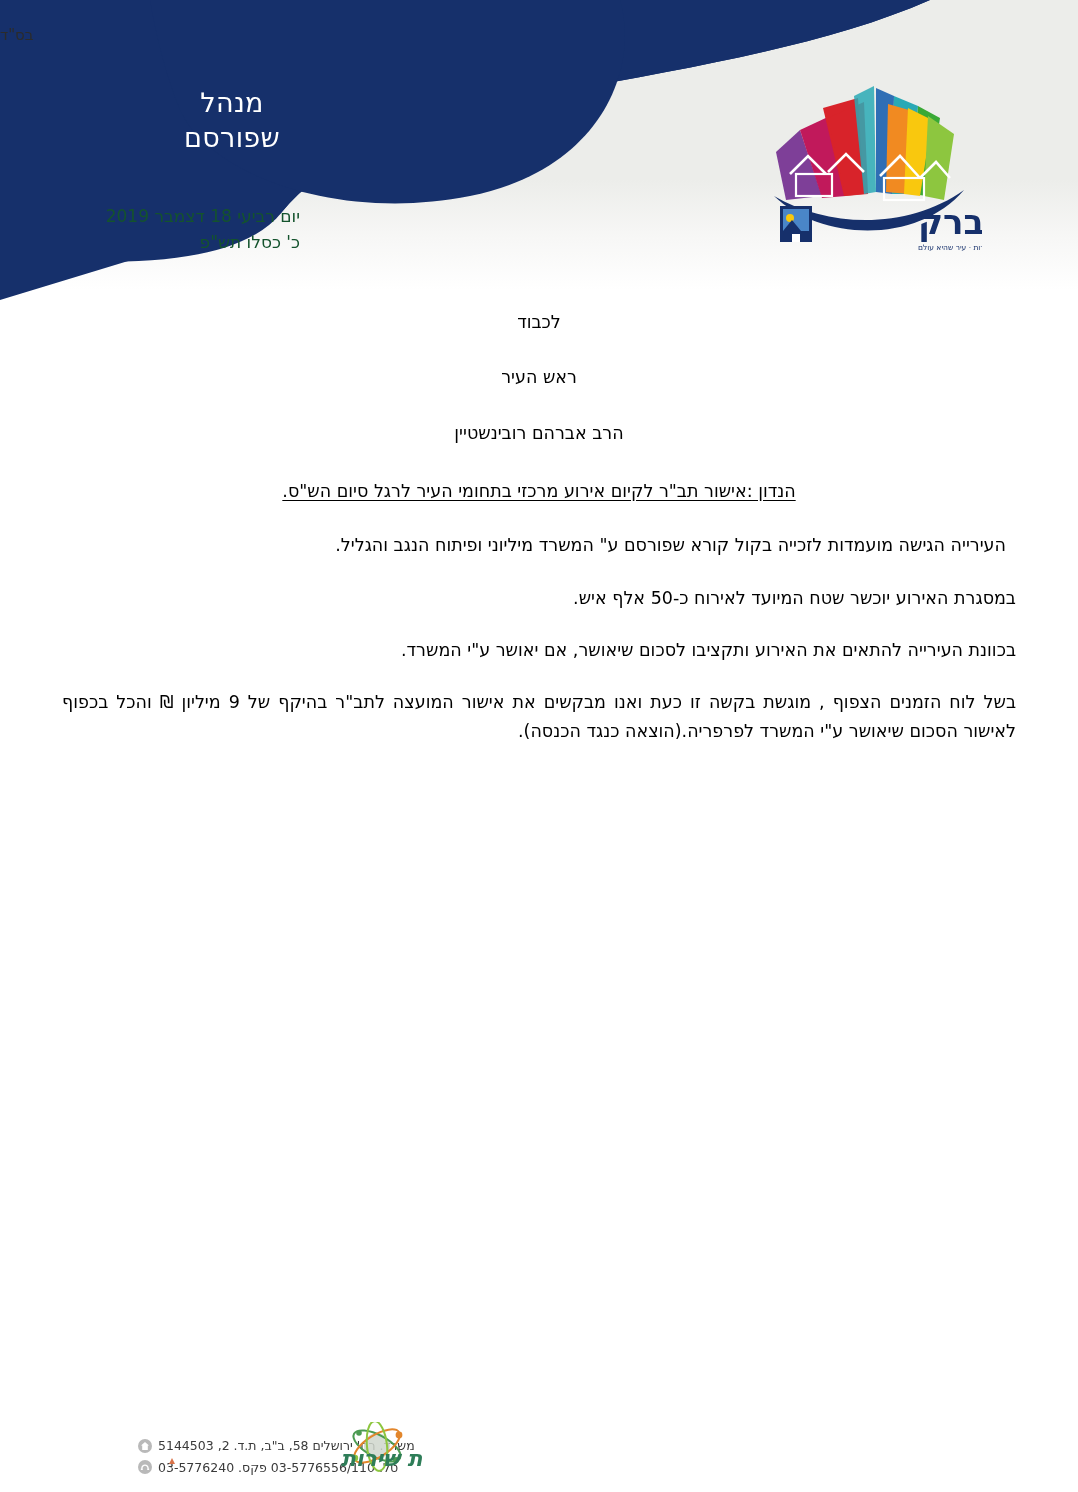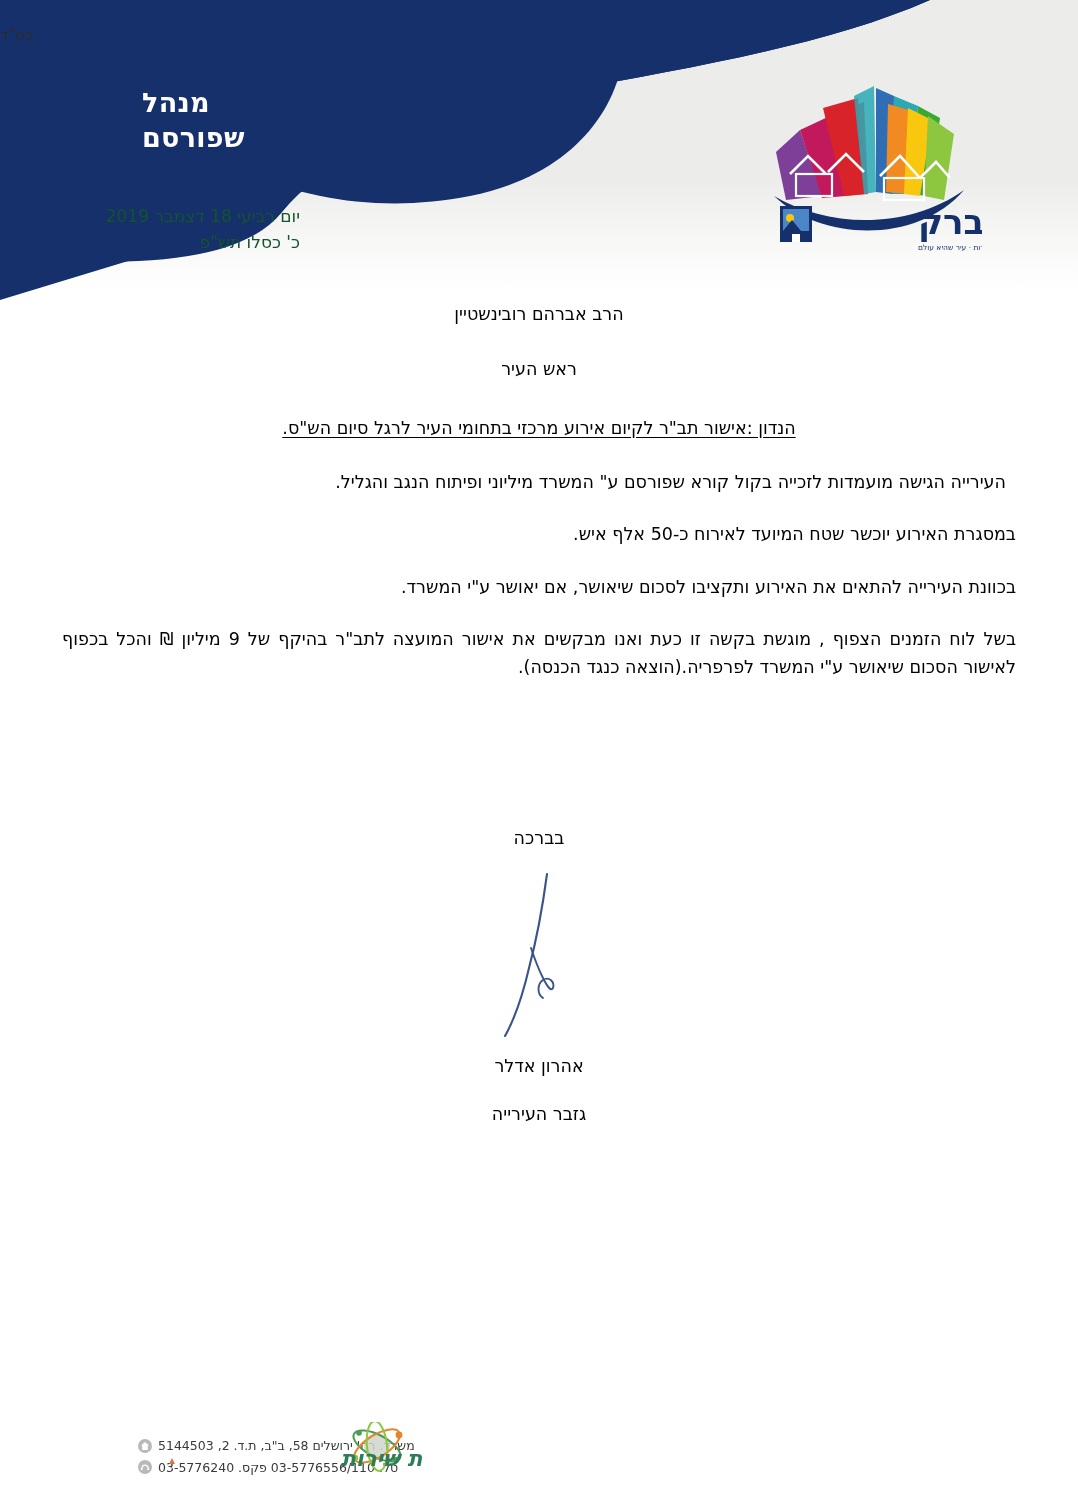--- a/index.html
+++ b/index.html
@@ -34,23 +34,23 @@
     z-index: 1;
   }
   .dept-title {
     position: absolute;
     right: 756px;
     top: 86px;
     width: 180px;
     z-index: 3;
     color: #ffffff;
     font-size: 27px;
-    font-weight: bold;
+    font-weight: normal;
     line-height: 1.28;
-    text-align: left;
+    text-align: center;
     letter-spacing: 0.3px;
   }
   .bsd {
     position: absolute;
     left: 0; right: 22px;
     top: 26px;
     z-index: 3;
     text-align: left;
     font-size: 15px;
     color: #2b2b2b;
@@ -253,41 +253,32 @@
       <text x="150" y="172" text-anchor="end" font-family="'DejaVu Sans','Liberation Sans',sans-serif" font-size="7.5" fill="#16306b">תורה · חינוך · חסידות · עיר שהיא עולם</text>
     </g>
   </svg>
 
   <div class="date-block">
     <div>יום רביעי 18 דצמבר 2019</div>
     <div>כ' כסלו תש"פ</div>
   </div>
 
   <div class="letter">
+    <p class="addr-line first">לכבוד</p>
+    <p class="addr-line">ראש העיר</p>
     <p class="addr-line">הרב אברהם רובינשטיין</p>
-    <p class="addr-line">ראש העיר</p>
 
     <p class="subject">הנדון :אישור תב"ר לקיום אירוע מרכזי בתחומי העיר לרגל סיום הש"ס.</p>
 
     <p class="para indent-1">העירייה הגישה מועמדות לזכייה בקול קורא שפורסם ע" המשרד מיליוני ופיתוח הנגב והגליל.</p>
     <p class="para">במסגרת האירוע יוכשר שטח המיועד לאירוח כ-50 אלף איש.</p>
     <p class="para">בכוונת העירייה להתאים את האירוע ותקציבו לסכום שיאושר, אם יאושר ע"י המשרד.</p>
     <p class="para">בשל לוח הזמנים הצפוף , מוגשת בקשה זו כעת ואנו מבקשים את אישור המועצה לתב"ר בהיקף של 9 מיליון ₪ והכל בכפוף לאישור הסכום שיאושר ע"י המשרד לפרפריה.(הוצאה כנגד הכנסה).</p>
   </div>
 
-  <div class="sig-wrap">
-    <div class="sig-greeting">בברכה</div>
-    <svg class="sig-mark" viewBox="0 0 200 190">
-      <path d="M108,18 C104,48 98,82 90,112 C84,138 76,162 66,180" fill="none" stroke="#3a5489" stroke-width="2.1" stroke-linecap="round"></path>
-      <path d="M92,92 C96,104 100,114 104,122 C108,130 112,136 114,132
-               C116,126 110,120 104,124 C98,128 98,138 104,142" fill="none" stroke="#3a5489" stroke-width="1.9" stroke-linecap="round"></path>
-    </svg>
-    <div class="sig-name">אהרון אדלר</div>
-    <div class="sig-role">גזבר העירייה</div>
-  </div>
 
   <div class="footer">
 
     <div class="footer-contact">
       <div class="row">
         <span class="mini-icon">
           <svg width="10" height="10" viewBox="0 0 10 10">
             <path d="M5,1 L9,4.6 L7.8,4.6 L7.8,9 L2.2,9 L2.2,4.6 L1,4.6 Z" fill="#ffffff"></path>
           </svg>
         </span>

